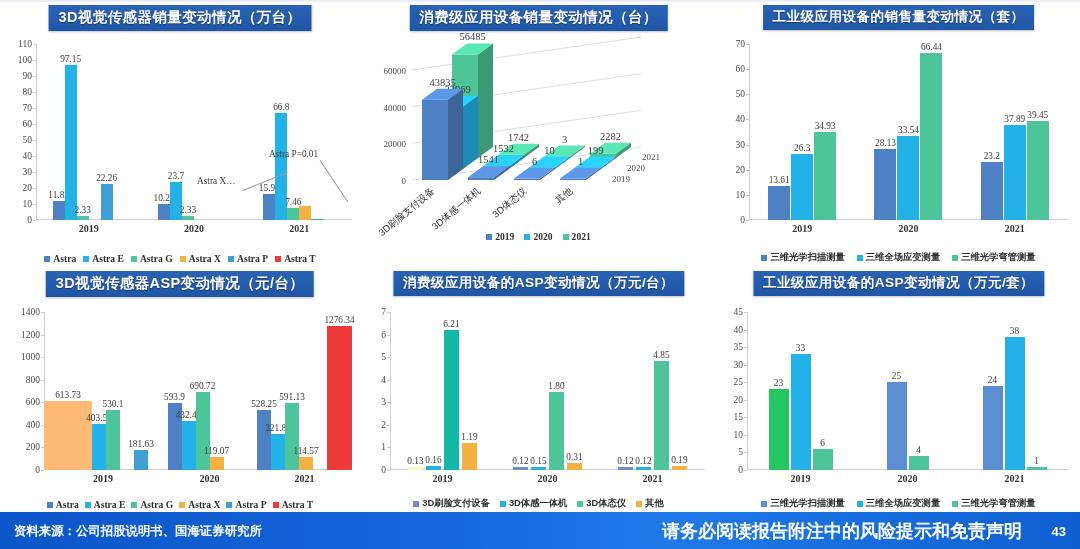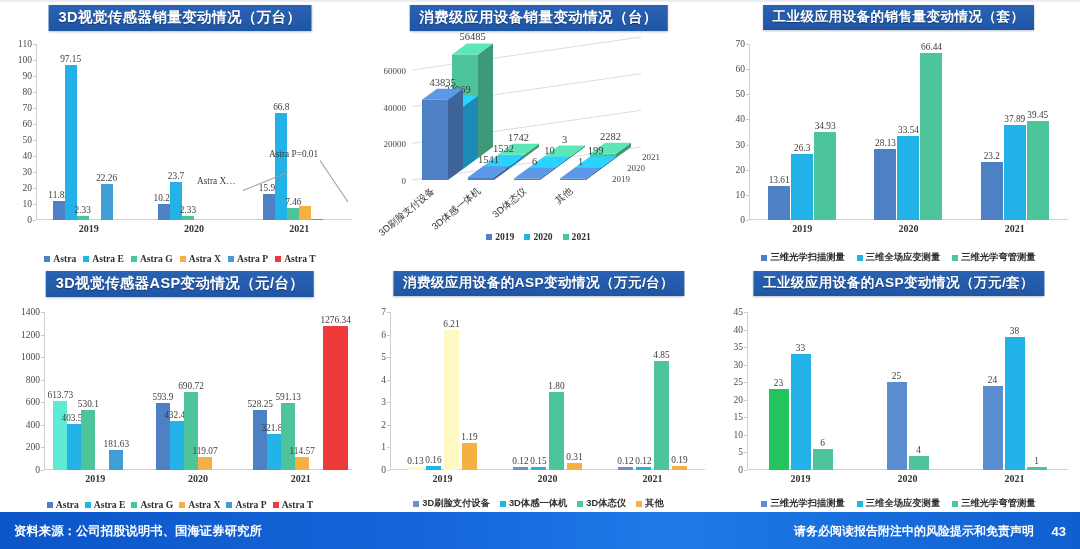--- a/index.html
+++ b/index.html
@@ -88,22 +88,22 @@
   .footer{
     position:absolute;left:0;bottom:0;width:1080px;height:37px;
     background:linear-gradient(90deg,#0b56c8 0%,#1565d8 38%,#1f7ae8 62%,#0f5fd0 100%);
     color:#fff;
   }
   .footer .src{
     position:absolute;left:14px;top:50%;transform:translateY(-50%);
     font-size:12.4px;font-weight:bold;white-space:nowrap;
   }
   .footer .disc{
-    position:absolute;right:46px;top:50%;transform:translateY(-50%);
-    font-size:12px;font-weight:bold;white-space:nowrap;
+    position:absolute;right:58px;top:50%;transform:translateY(-50%);
+    font-size:18px;font-weight:bold;white-space:nowrap;
   }
   .footer .pg{
     position:absolute;right:14px;top:50%;transform:translateY(-50%);
     font-size:13px;font-weight:bold;
   }
   .topline{position:absolute;left:0;top:0;width:1080px;height:2px;background:#e9eef5;}
 </style>
 </head>
 <body>
 
@@ -423,21 +423,21 @@
               <div class="ytickmark" style="top: 42.8571%;"></div>
               <div class="ytick" style="top: 28.5714%;">1000</div>
               <div class="ytickmark" style="top: 28.5714%;"></div>
               <div class="ytick" style="top: 14.2857%;">1200</div>
               <div class="ytickmark" style="top: 14.2857%;"></div>
               <div class="ytick" style="top: 0%;">1400</div>
               <div class="ytickmark" style="top: 0%;"></div>
             </div>
           <div class="groups">
               <div class="group" style="gap: 0px;">
-                <div class="bar" style="width: 14px; background: #5eead4; height: 43.8379%;">
+                <div class="bar" style="width: 34px; background: #fdba74; height: 43.8379%; padding-left: 14px;">
                   <div class="blab">613.73</div>
                 </div>
                 <div class="bar" style="width: 14px; background: rgb(35, 178, 232); height: 28.8221%;">
                   <div class="blab">403.51</div>
                 </div>
                 <div class="bar" style="width: 14px; background: rgb(78, 196, 154); height: 37.8643%;">
                   <div class="blab">530.1</div>
                 </div>
                 <div class="bar" style="width: 14px; background: transparent; height: 0%;"></div>
                 <div class="bar" style="width: 14px; background: rgb(63, 159, 212); height: 12.9736%;">
@@ -538,21 +538,21 @@
               <div class="ytickmark" style="top: 0%;"></div>
             </div>
           <div class="groups">
               <div class="group" style="gap: 3px;">
                 <div class="bar" style="width: 15px; background: #fef9c3; height: 1.85714%;">
                   <div class="blab">0.13</div>
                 </div>
                 <div class="bar" style="width: 15px; background: rgb(35, 178, 232); height: 2.28571%; text-align: center;">
                   <div class="blab">0.16</div>
                 </div>
-                <div class="bar" style="width: 15px; background: #fef9c3; height: 88.7143%;">
+                <div class="bar" style="width: 15px; background: #14b8a6; height: 88.7143%;">
                   <div class="blab">6.21</div>
                 </div>
                 <div class="bar" style="width: 15px; background: rgb(246, 176, 66); height: 17%;">
                   <div class="blab">1.19</div>
                 </div>
                 <div class="xlab">2019</div>
               </div>
               <div class="group" style="gap: 3px;">
                 <div class="bar" style="width: 15px; background: rgb(110, 143, 201); height: 1.71429%;">
                   <div class="blab">0.12</div>

